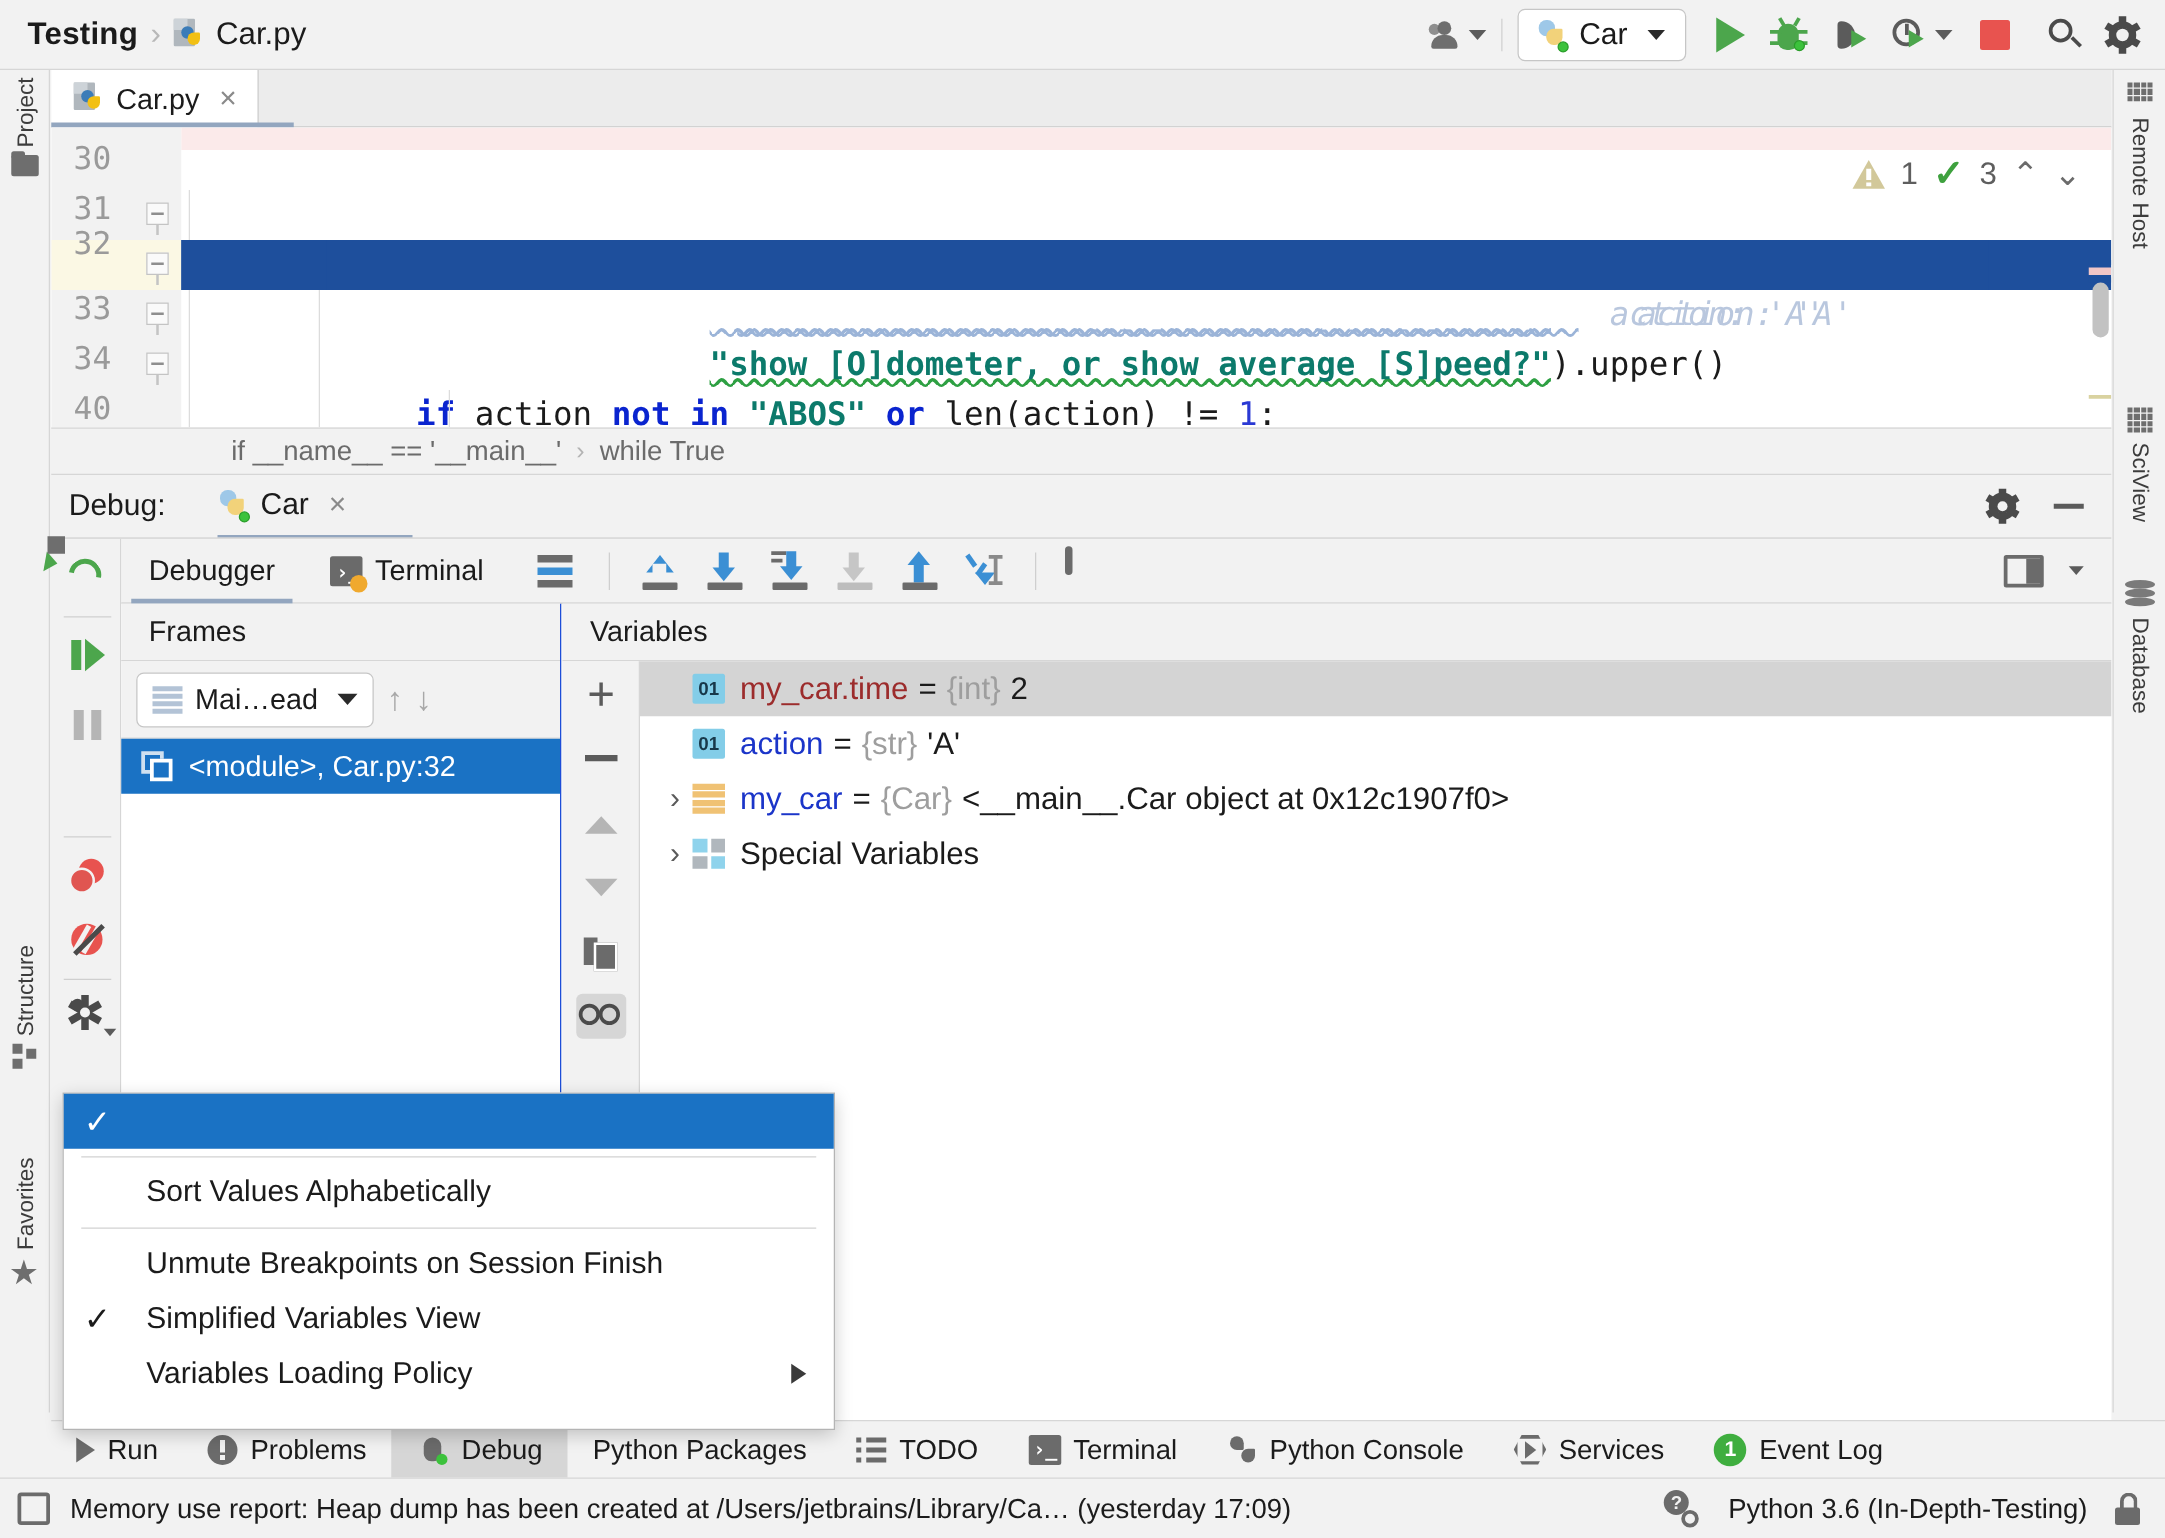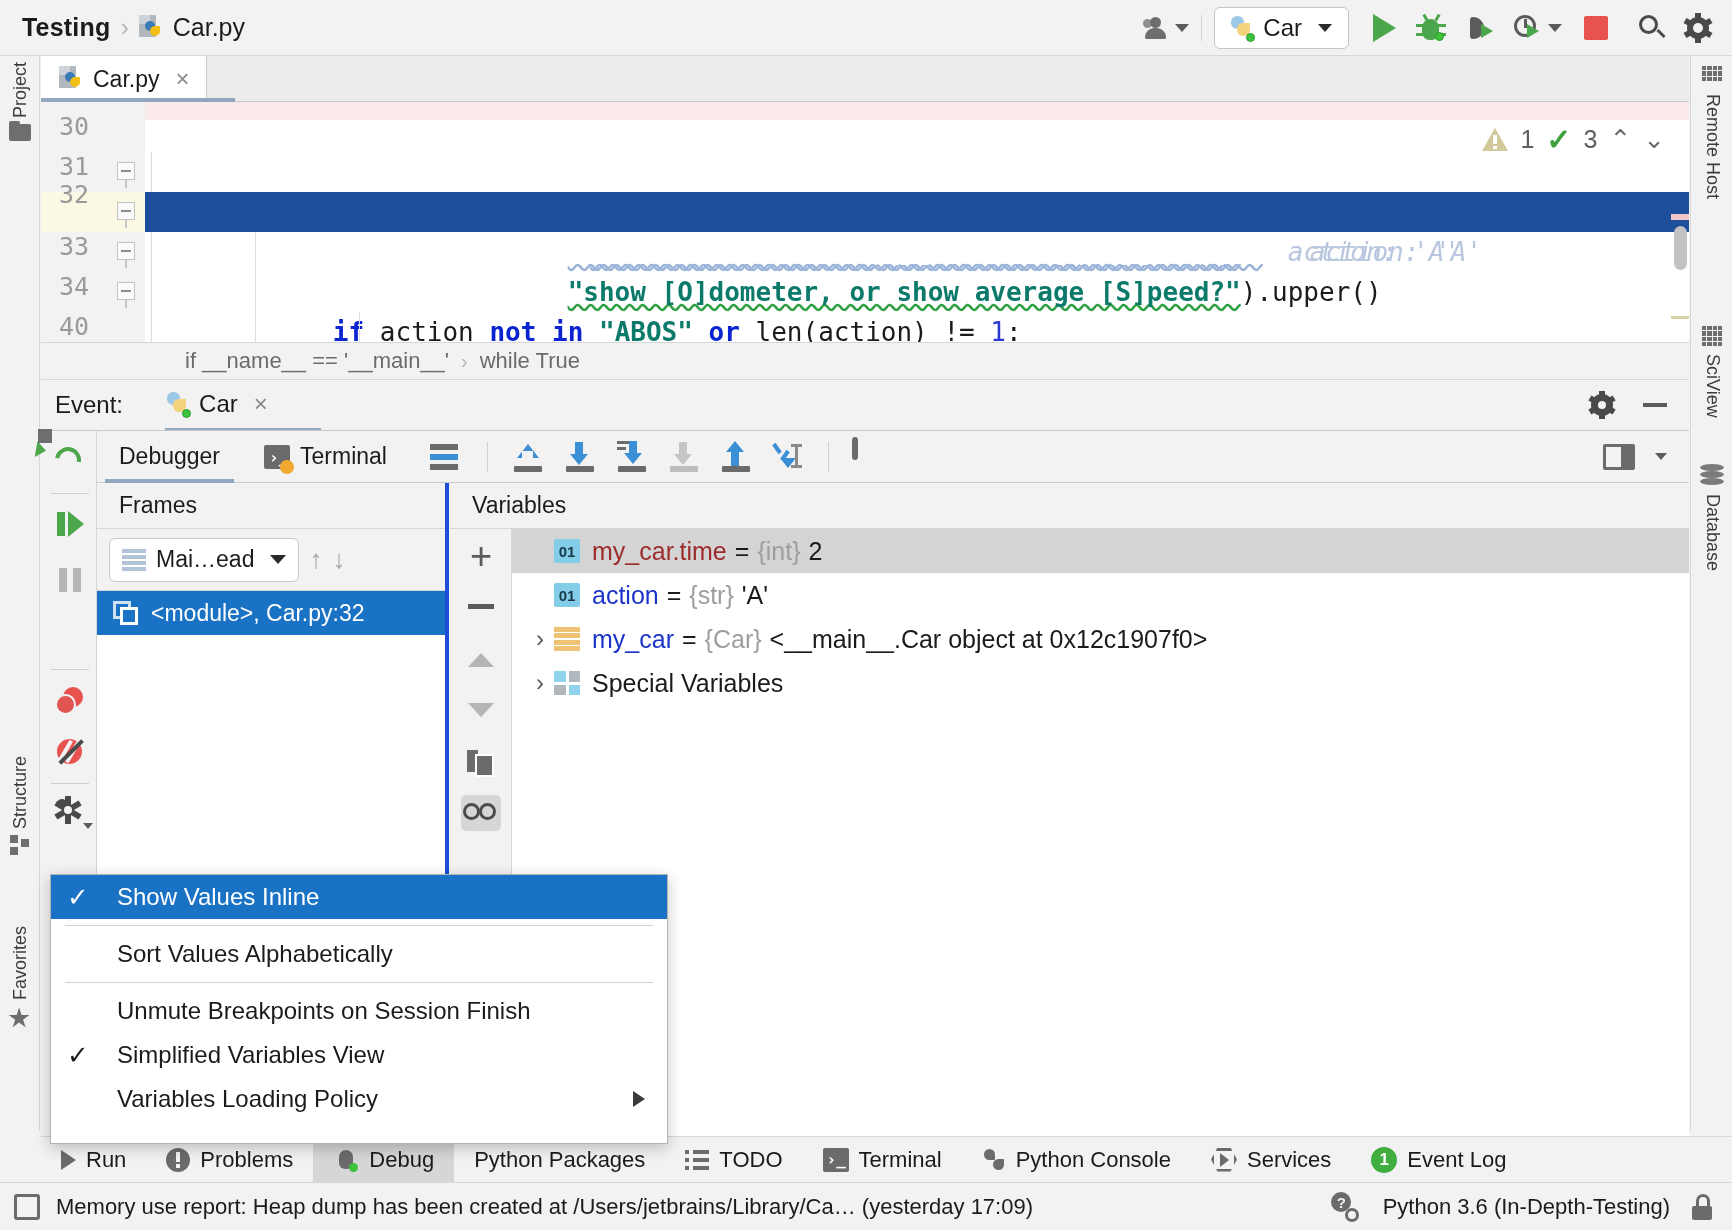--- a/index.html
+++ b/index.html
@@ -247,21 +247,21 @@
      display: grid; grid-template-columns: repeat(3,1fr); grid-template-rows: repeat(3,1fr); gap: 1.5px; }
   .calc-ico .dots b { background: #6b6b6b; }
   .lines-ico { width: 28px; height: 26px; display: flex; flex-direction: column; justify-content: space-between; }
   .lines-ico b { height: 6px; background: #6b6b6b; display: block; }
   .lines-ico b.blue { background: #3b8fd4; }
   .layout-ico { position: relative; width: 32px; height: 26px; border: 3px solid #6b6b6b; border-radius: 2px; }
   .layout-ico b { position: absolute; right: 0; top: 0; bottom: 0; width: 11px; background: #6b6b6b; }
 
   
   .framespane { position: absolute; left: 56px; top: 52px; width: 352px; height: 658px;
-     background: #fff; border-right: 4px solid #1d4ed8; }
+     background: #fff; border-right: 1px solid #1d4ed8; }
   .pane-hdr { height: 46px; background: #f2f2f2; border-bottom: 1px solid #d6d6d6;
      display: flex; align-items: center; padding-left: 22px; }
   .pane-hdr .t { font-size: 23px; color: #1b1b1b; }
   .thread-row { height: 62px; background: #f2f2f2; display: flex; align-items: center; padding: 0 10px 0 12px; gap: 10px;
      border-bottom: 1px solid #d6d6d6; }
   .thread-sel { display: flex; align-items: center; gap: 10px; height: 44px; padding: 0 12px;
      background: #fff; border: 1px solid #c6c6c6; border-radius: 6px; }
   .thread-sel .nm { font-size: 23px; color: #1b1b1b; }
   .thr-ico { width: 24px; height: 22px; display: flex; flex-direction: column; justify-content: space-between; }
   .thr-ico b { display: block; height: 4px; background: #b3c3d6; }
@@ -629,21 +629,21 @@
     </div>
   </div>
 
   <div class="crumbbar">
     <span class="c">if __name__ == '__main__'</span>
     <span class="s">›</span>
     <span class="c">while True</span>
   </div>
 
   <div class="dbgheader">
-    <span class="dbg-lbl">Event:</span>
+    <span class="dbg-lbl">Debug:</span>
     <span class="dbg-sess">
       <span class="py-ico" style="position:relative">
         <span class="pg" style="background:#9ec8e8;border-radius:6px 6px 1px 6px;width:13px;height:13px;left:2px;top:1px"></span>
         <span class="py2" style="left:8px;top:8px;width:13px;height:13px;border-radius:6px 1px 6px 6px;background:#f2d27a"></span>
         <span class="greendot"></span>
       </span>
       <span class="nm">Car</span>
       <span class="xclose">×</span>
       <span class="dbg-sess-underline"></span>
     </span>
@@ -869,21 +869,20 @@
           </span>
           <span class="vname-plain">Special Variables</span>
         </div>
       </div>
     </div>
   </div>
 
   <div class="popup">
     <div class="mi hl">
       <span class="ck">✓</span>
-      <span class="lb">Show Values Inline</span>
     </div>
     <div class="msep"></div>
     <div class="mi">
       <span class="ck"></span>
       <span class="lb">Sort Values Alphabetically</span>
     </div>
     <div class="msep"></div>
     <div class="mi">
       <span class="ck"></span>
       <span class="lb">Unmute Breakpoints on Session Finish</span>

